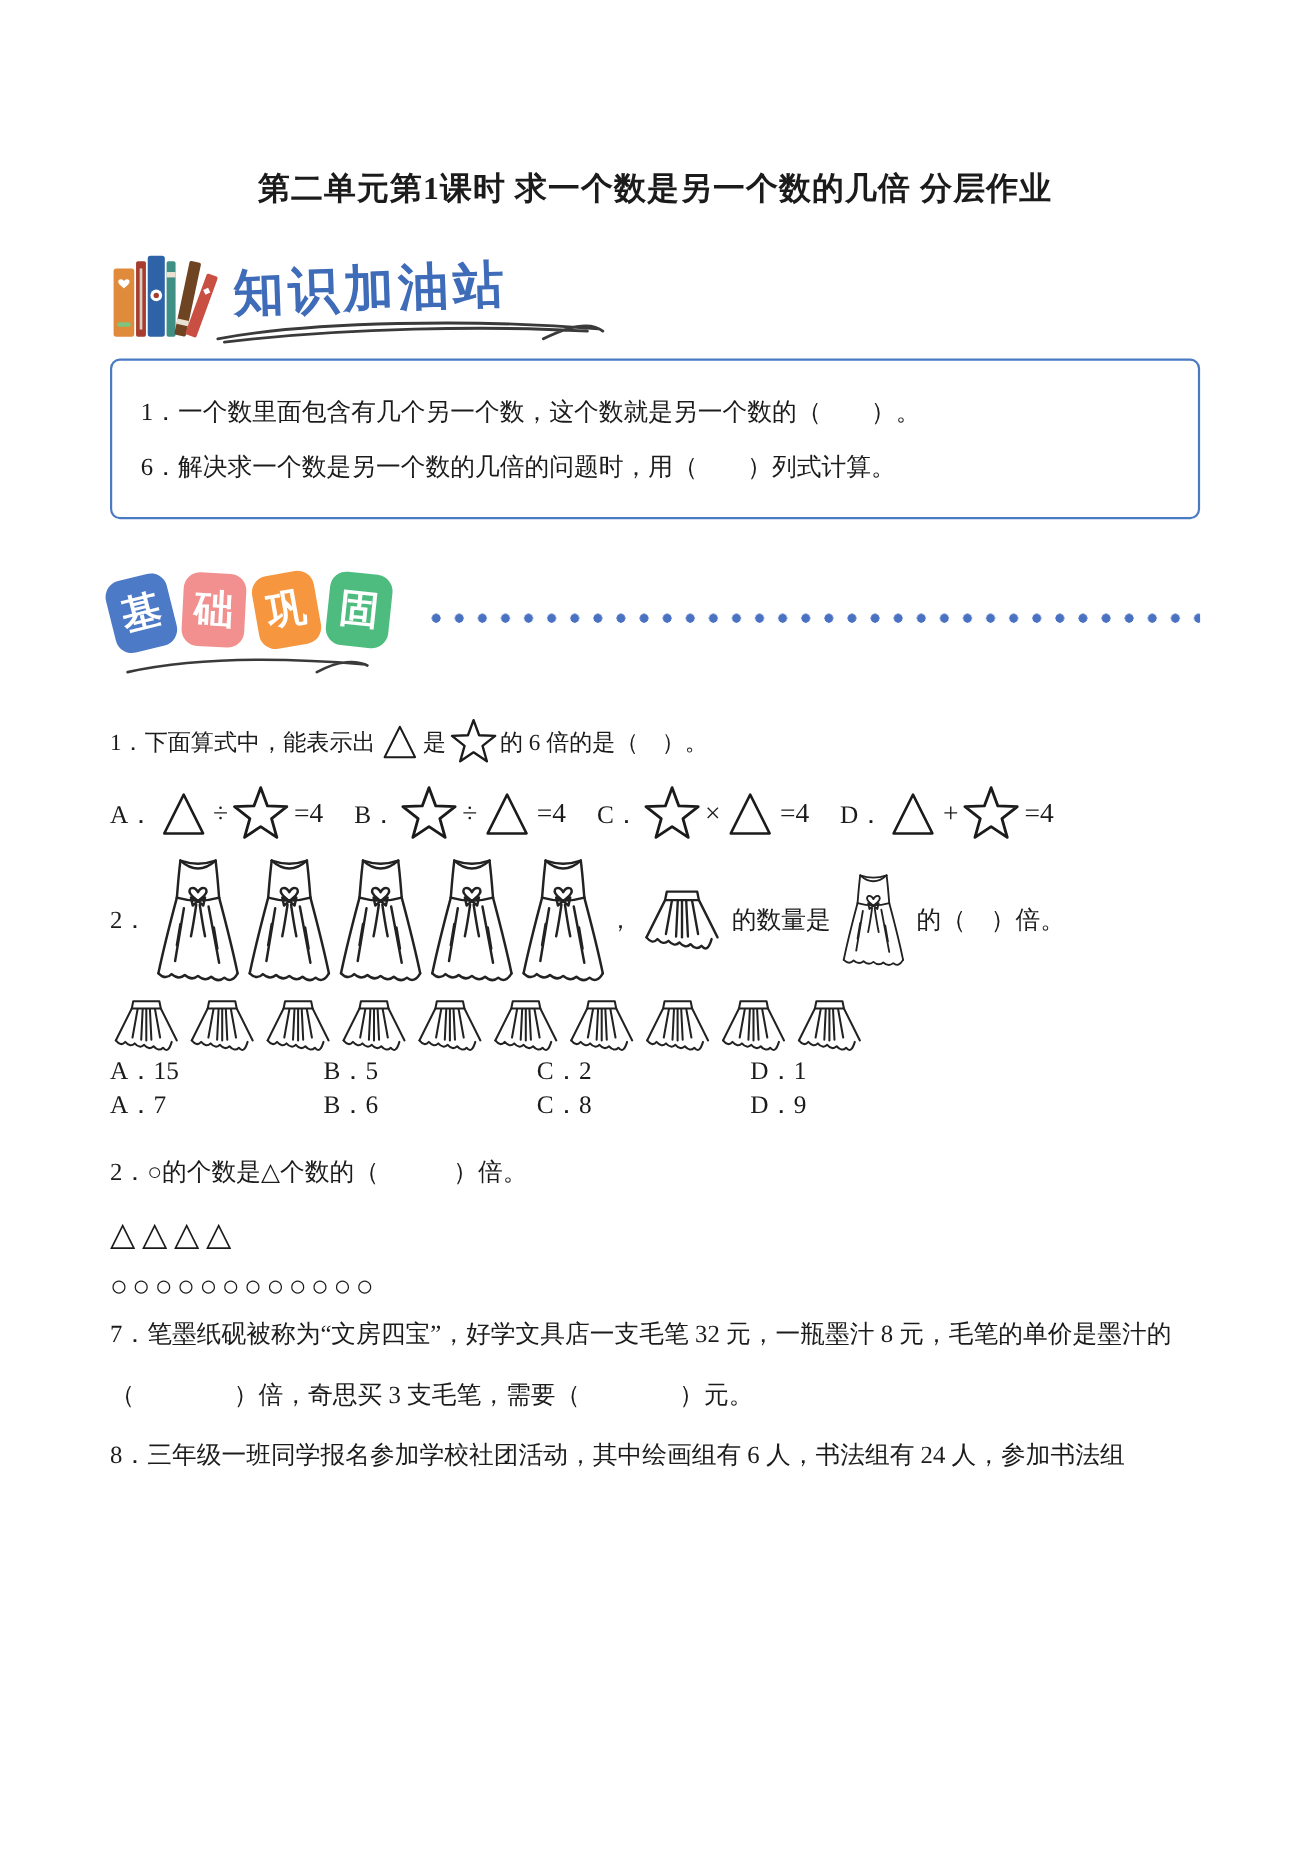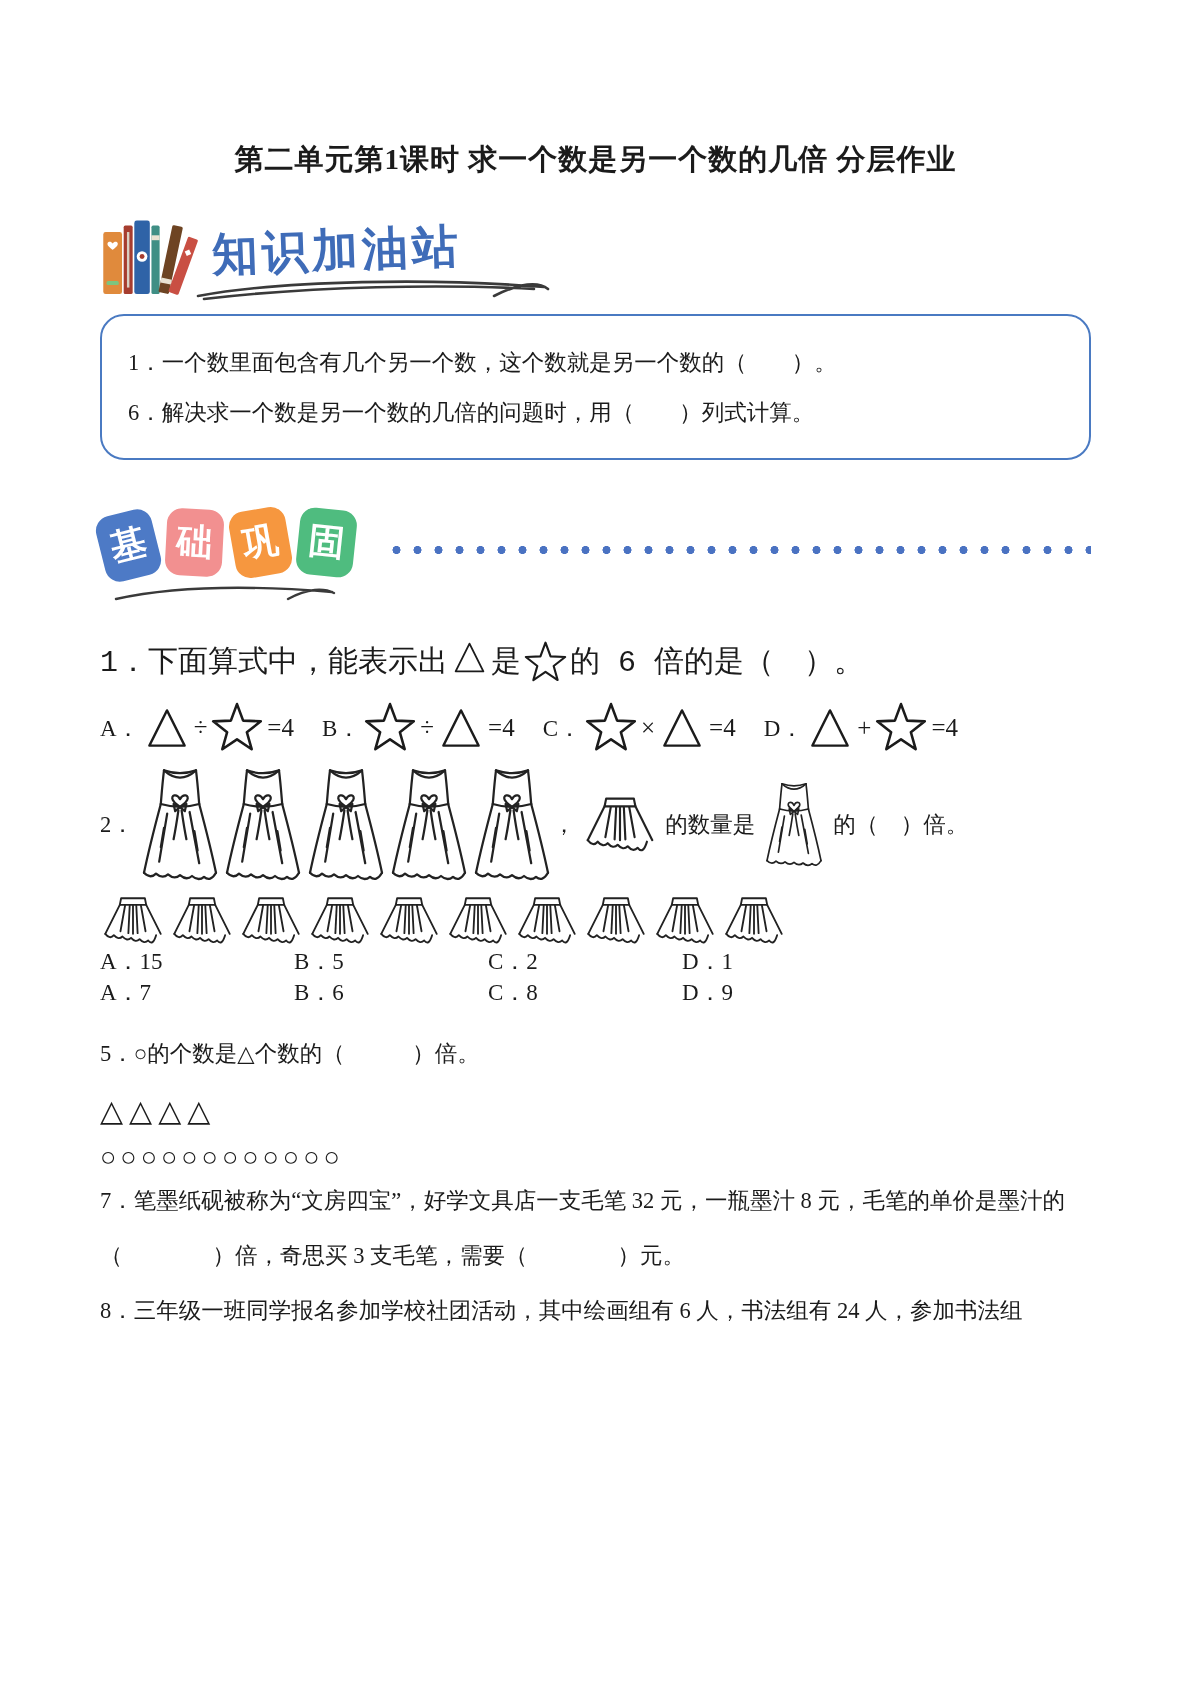--- a/index.html
+++ b/index.html
@@ -1,39 +1,39 @@
 <!DOCTYPE html>
 <html><head>
 <meta charset="utf-8">
 <style>
   * { margin:0; padding:0; box-sizing:border-box; }
   html,body { background:#ffffff; }
   .page {
     position:relative; width:1191px; height:1684px; margin:0 auto;
     background:#ffffff; color:#1b1b1b; overflow:hidden;
     font-family:"Liberation Serif","DejaVu Serif",serif;
-    padding:0 100px;
+    padding:12px 100px;
   }
   .title {
     padding-top:140px; text-align:center;
     font-size:29px; font-weight:bold; letter-spacing:1px;
   }
   
   .k-header { margin-top:22px; display:flex; align-items:flex-end; }
   .books { width:98px; height:96px; flex:0 0 auto; }
   .k-head-text { position:relative; margin-left:14px; padding-bottom:16px; }
   .k-title {
     display:inline-block; font-family:"Liberation Sans","DejaVu Sans",sans-serif;
     font-weight:900; font-size:46px; color:#3f6cb8; letter-spacing:4px;
     transform:rotate(-2deg);
   }
   .swoosh { position:absolute; left:-18px; bottom:-6px; width:360px; height:30px; }
   
   .note-box {
-    margin-top:16px; border:2.5px solid #4a7ac2; border-radius:24px;
+    margin-top:16px; border:2.5px solid #4a7ac2; border-radius:9px;
     padding:22px 30px 20px 26px; font-size:22.5px; line-height:50px;
   }
   
   .badge-row { margin-top:46px; display:flex; align-items:center; }
   .badges { display:flex; align-items:center; }
   .badge {
     width:57px; height:67px; border-radius:15px; margin-right:9px;
     color:#fff; font-family:"Liberation Sans","DejaVu Sans",sans-serif;
     font-weight:bold; font-size:36px; display:flex; align-items:center; justify-content:center;
   }
@@ -42,21 +42,21 @@
   .badges .badge:nth-child(3){ transform:rotate(-10deg); }
   .badges .badge:nth-child(4){ transform:rotate(6deg); }
   .dots {
     flex:1; height:12px; margin-left:22px; margin-top:14px;
     background-image:radial-gradient(circle 4.2px at 50% 50%, #4a72c2 92%, rgba(0,0,0,0) 100%);
     background-size:21px 12px; background-repeat:repeat-x;
   }
   .badge-swoosh { width:230px; height:26px; margin:2px 0 0 10px; display:block; }
   
   .question { position:relative; }
-  .q-line { margin-top:34px; display:flex; align-items:flex-start; font-size:30px; white-space:nowrap;font-family:Liberation Mono, monospace; }
+  .q-line { margin-top:34px; display:flex; align-items:center; font-size:21px; white-space:nowrap; }
   .q-text { font-size:22.5px; line-height:55px; }
   .shape { display:inline-block; vertical-align:middle; }
   .sh-tri-sm { width:37px; height:33px; margin:0 3px; }
   .sh-star-sm { width:43px; height:43px; margin:0 3px; }
   .q1opts { display:flex; align-items:center; margin-top:18px; }
   .q1opt { display:flex; align-items:center; margin-right:24px; font-size:24px; }
   .q1opt .opt-label { font-size:23px; margin-right:4px; }
   .q1opt .op { margin:0 4px; font-size:25px; }
   .q1opt .sh-tri { width:46px; height:42px; }
   .q1opt .sh-star { width:52px; height:52px; }
@@ -307,21 +307,21 @@
   <div class="question">
     <div class="optrow">
         <span>A．7</span>
         <span>B．6</span>
         <span>C．8</span>
         <span>D．9</span>
       </div>
   </div>
 
   <div class="question">
-    <div class="q-text mt">5．○的个数是△个数的（　　　）倍。</div>
+    <div class="q-text mt">2．○的个数是△个数的（　　　）倍。</div>
     <div class="symrow-tri"><span>△</span><span>△</span><span>△</span><span>△</span></div>
     <div class="symrow-cir"><span>○</span><span>○</span><span>○</span><span>○</span><span>○</span><span>○</span><span>○</span><span>○</span><span>○</span><span>○</span><span>○</span><span>○</span></div>
   </div>
 
 
   <div class="question">
     <div class="q-text">7．笔墨纸砚被称为“文房四宝”，好学文具店一支毛笔 32 元，一瓶墨汁 8 元，毛笔的单价是墨汁的（　　　　）倍，奇思买 3 支毛笔，需要（　　　　）元。</div>
   </div>
 
   <div class="question">

